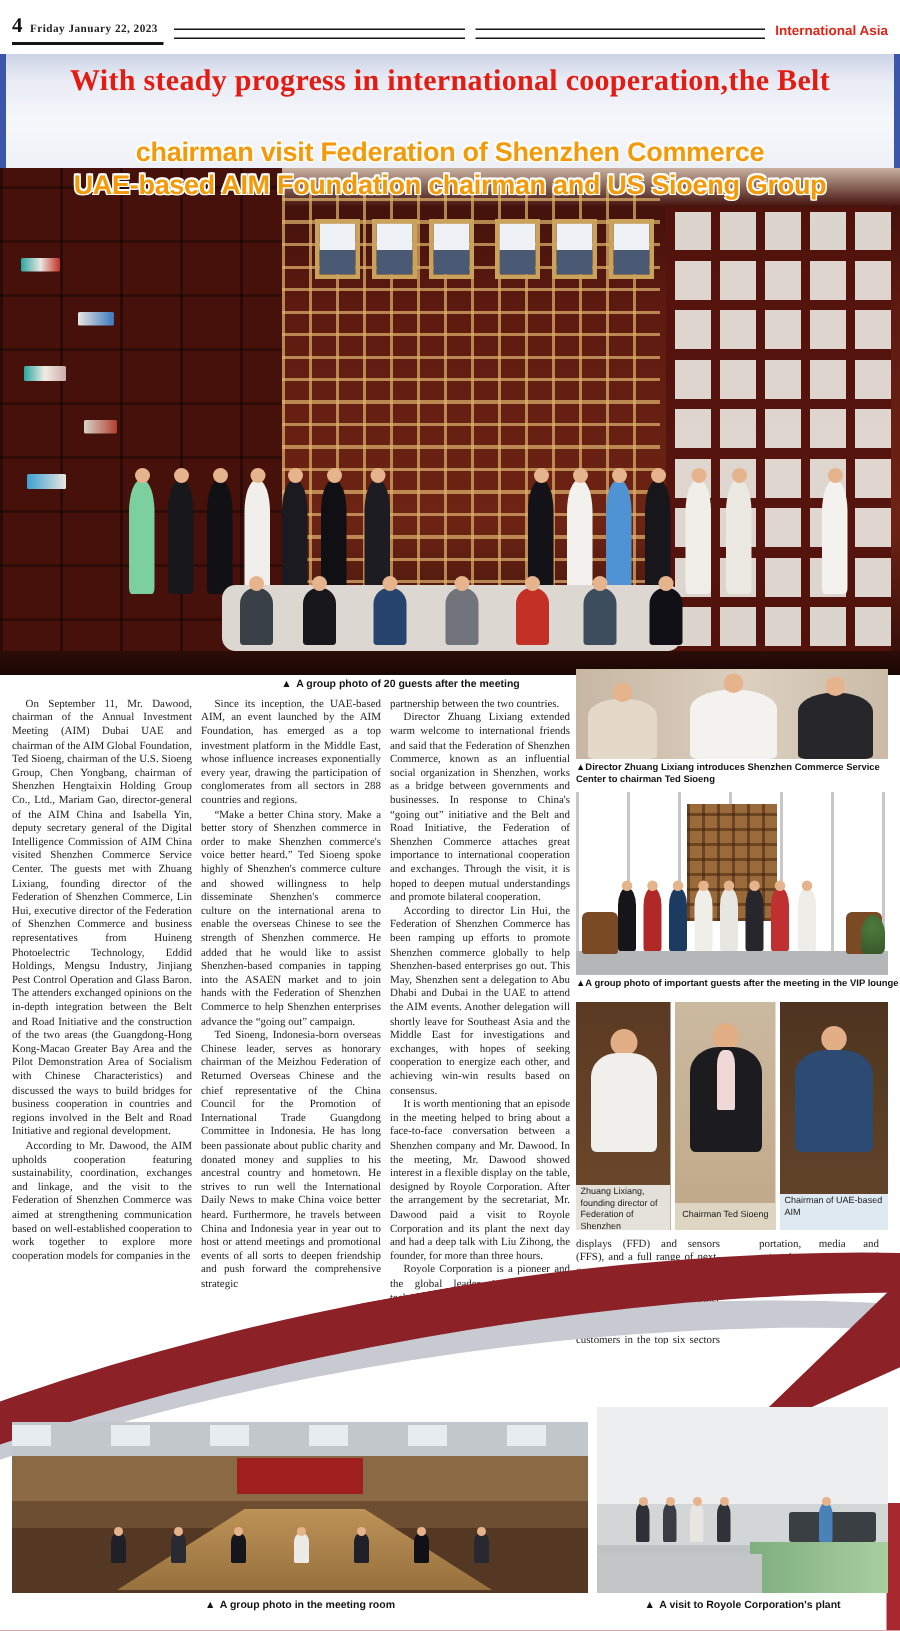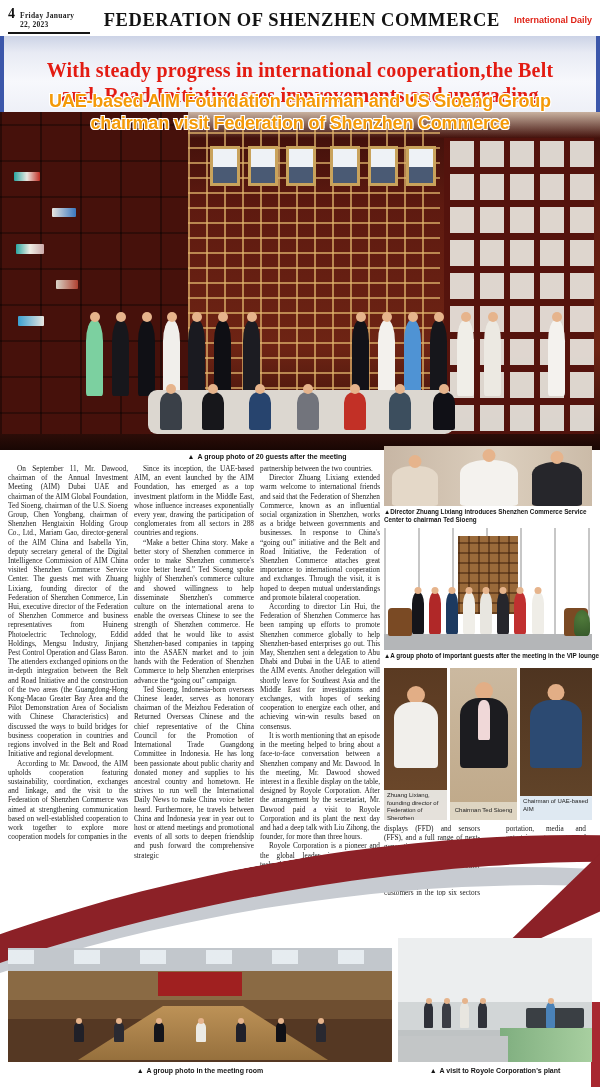--- a/index.html
+++ b/index.html
@@ -13,21 +13,21 @@
   .date{font:bold 7.5px/9px "Liberation Serif",serif;color:#222;letter-spacing:.3px;}
   .mrule{flex:1;height:5px;border-top:1.5px solid #161616;border-bottom:1.5px solid #161616;margin-top:4px;}
   .masthead{font:bold 18.5px/20px "Liberation Serif",serif;color:#131313;letter-spacing:.6px;white-space:nowrap;}
   .brand{font:bold 9px/10px "Liberation Sans",sans-serif;color:#e02418;white-space:nowrap;}
 
   
   .hl-box{position:absolute;left:0;top:36px;width:600px;height:76px;box-sizing:border-box;
     background:linear-gradient(180deg,#ccd3e6 0%,#e8ebf4 22%,#f7f8fc 60%,#eef0f7 100%);
     border-left:4px solid #3c57aa;border-right:4px solid #3c57aa;}
   .hl-line{font:bold 20px/25px "Liberation Serif",serif;color:#e31b12;text-align:center;white-space:pre;letter-spacing:.2px;}
-  .hl-line.first{margin-top:22px;}
+  .hl-line.first{margin-top:6px;}
   .subhl{position:absolute;left:0;top:90px;width:600px;z-index:6;text-align:center;}
   .subhl-line{font:bold 18px/22px "Liberation Sans",sans-serif;color:#f49a08;letter-spacing:-.2px;white-space:pre;
     text-shadow:-1px -1px 0 #fff,1px -1px 0 #fff,-1px 1px 0 #fff,1px 1px 0 #fff,0 1px 0 #fff,0 -1px 0 #fff;}
 
   
   .photo{position:absolute;overflow:hidden;}
   .crowd{position:absolute;left:0;top:0;right:0;bottom:0;}
   .pp{position:absolute;border-radius:45% 45% 10% 10%/28% 28% 6% 6%;}
   .pp .hd{position:absolute;left:50%;transform:translateX(-50%);border-radius:50%;background:#e6b48c;display:block;}
 
@@ -113,32 +113,30 @@
 <body>
 
 <div class="page">
 
   <div class="header">
     <div class="dateblock">
       <span class="pgnum">4</span>
       <span class="date">Friday January 22, 2023</span>
     </div>
     <div class="mrule"></div>
-    <div class="masthead">FEDERATION OF SHENZHEN COMMERCE</div>
     <div class="mrule"></div>
-    <div class="brand">International Daily</div>
+    <div class="brand">International Asia</div>
   </div>
 
   <div class="hl-box">
     <div class="hl-line first">With steady progress in international cooperation,the Belt</div>
-    <div class="hl-line">and  Road Initiative sees improvements and upgrading</div>
   </div>
   <div class="subhl">
+    <div class="subhl-line">chairman visit Federation of Shenzhen Commerce</div>
     <div class="subhl-line">UAE-based AIM Foundation chairman and US Sioeng Group</div>
-    <div class="subhl-line">chairman visit Federation of Shenzhen Commerce</div>
   </div>
 
   <div class="photo" id="ph-main">
     <div class="ceil"></div>
     <div class="shelf"></div>
     <div class="bk" style="left:14px;top:60px;width:26px;height:9px;background:linear-gradient(90deg,#2aa6a0,#e8e6e0,#c23026);"></div>
     <div class="bk" style="left:52px;top:96px;width:24px;height:9px;background:linear-gradient(90deg,#e8e6e0,#3a78c0);"></div>
     <div class="bk" style="left:16px;top:132px;width:28px;height:10px;background:linear-gradient(90deg,#2aa6a0,#f0ede4,#caa);"></div>
     <div class="bk" style="left:56px;top:168px;width:22px;height:9px;background:linear-gradient(90deg,#d8d4c8,#b04030);"></div>
     <div class="bk" style="left:18px;top:204px;width:26px;height:10px;background:linear-gradient(90deg,#3aa0d0,#e8e6e0);"></div>

